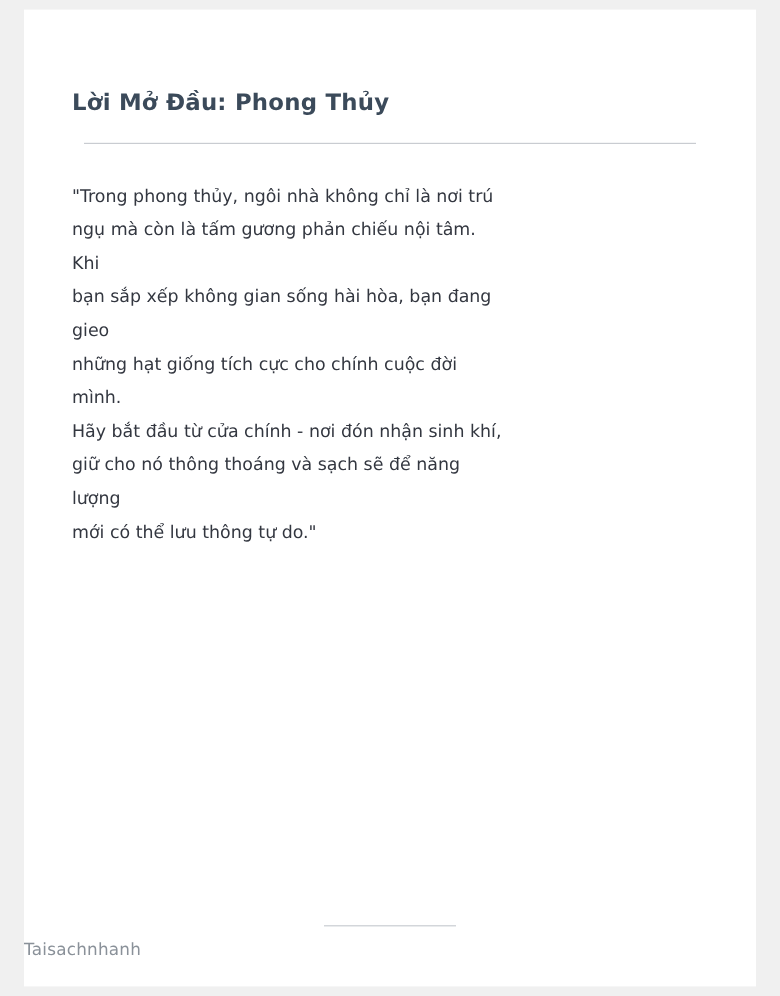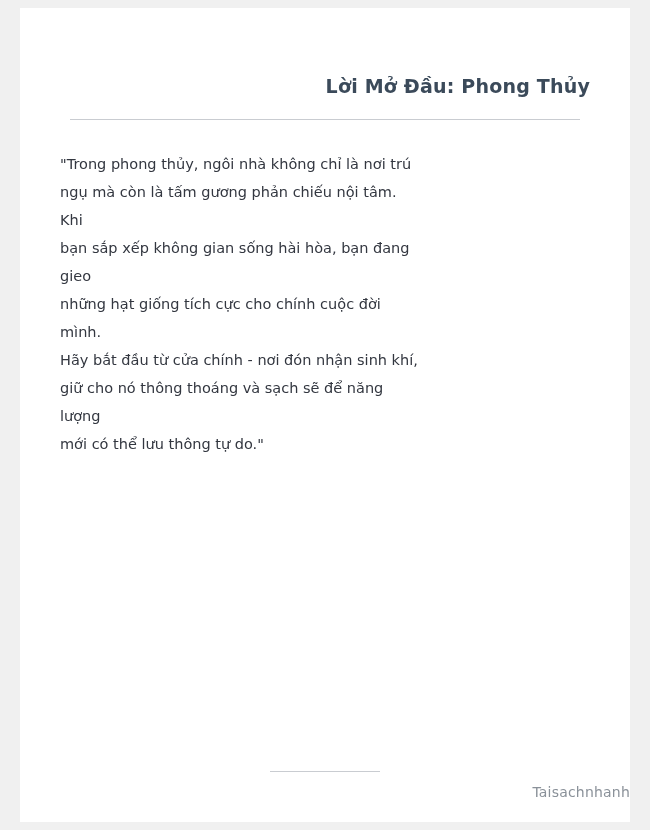--- a/index.html
+++ b/index.html
@@ -26,21 +26,21 @@
   .page-inner {
     position: relative;
     width: 100%;
     height: 100%;
     display: flex;
     flex-direction: column;
   }
   .doc-title {
     margin: 0;
     padding: 66px 40px 0 40px;
-    text-align: right;
+    text-align: left;
     font-family: "DejaVu Sans", sans-serif;
     font-size: 19px;
     font-weight: bold;
     color: #3b4a5a;
     letter-spacing: 0.2px;
     line-height: 1.3;
   }
   .title-rule {
     margin: 20px auto 0 auto;
     width: 510px;
@@ -55,21 +55,21 @@
     font-family: "DejaVu Sans", sans-serif;
     font-size: 14.5px;
     line-height: 28px;
     color: #333740;
     white-space: pre-wrap;
     max-width: 360px;
   }
   .footer {
     flex: 0 0 auto;
     padding-bottom: 22px;
-    text-align: right;
+    text-align: left;
   }
   .footer-rule {
     width: 110px;
     height: 1px;
     background: #c9ccd1;
     margin: 0 auto 12px auto;
   }
   .footer-label {
     font-family: "DejaVu Sans", sans-serif;
     font-size: 14px;

